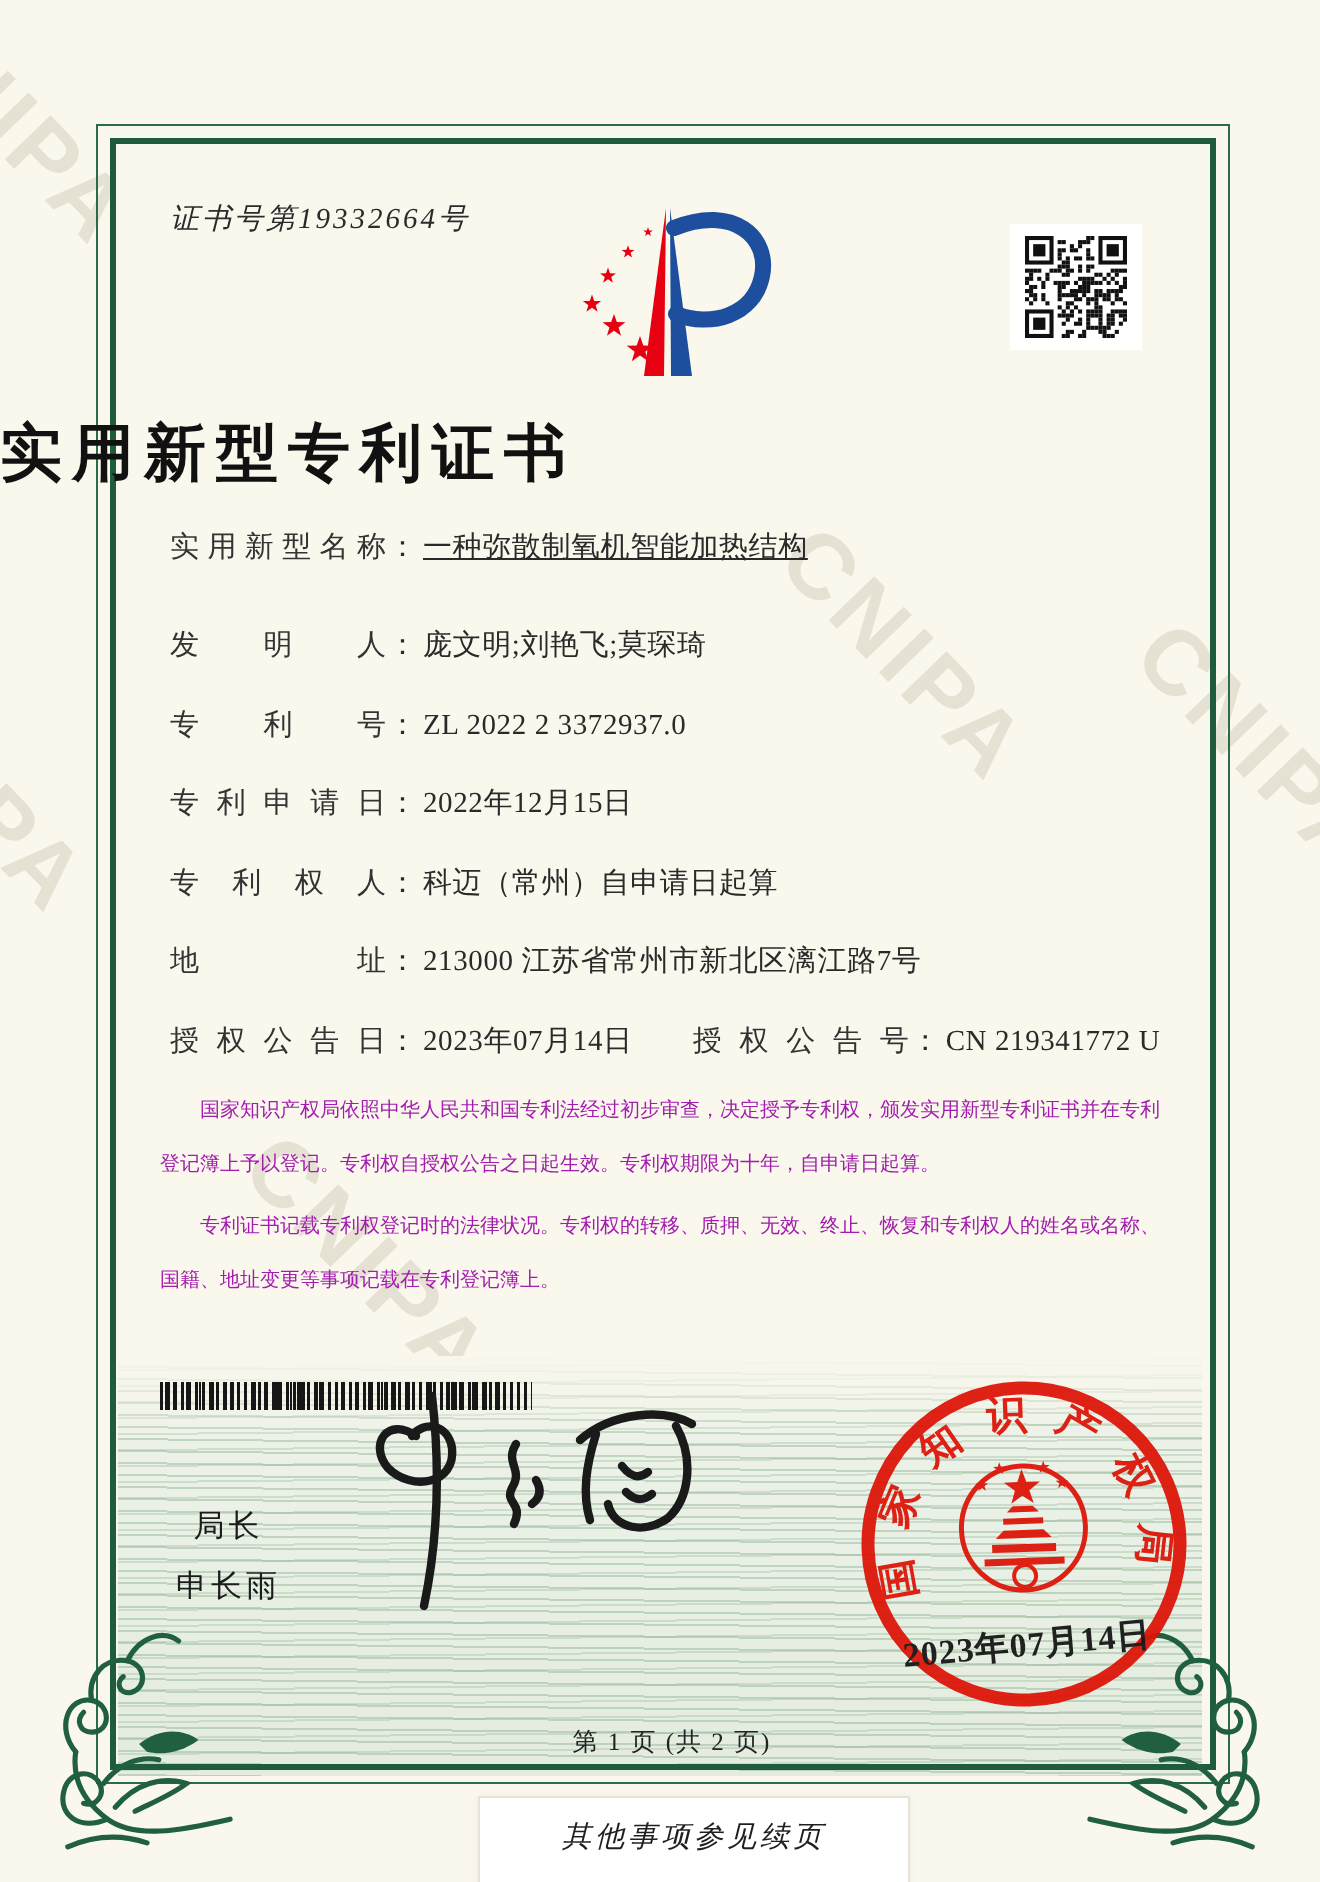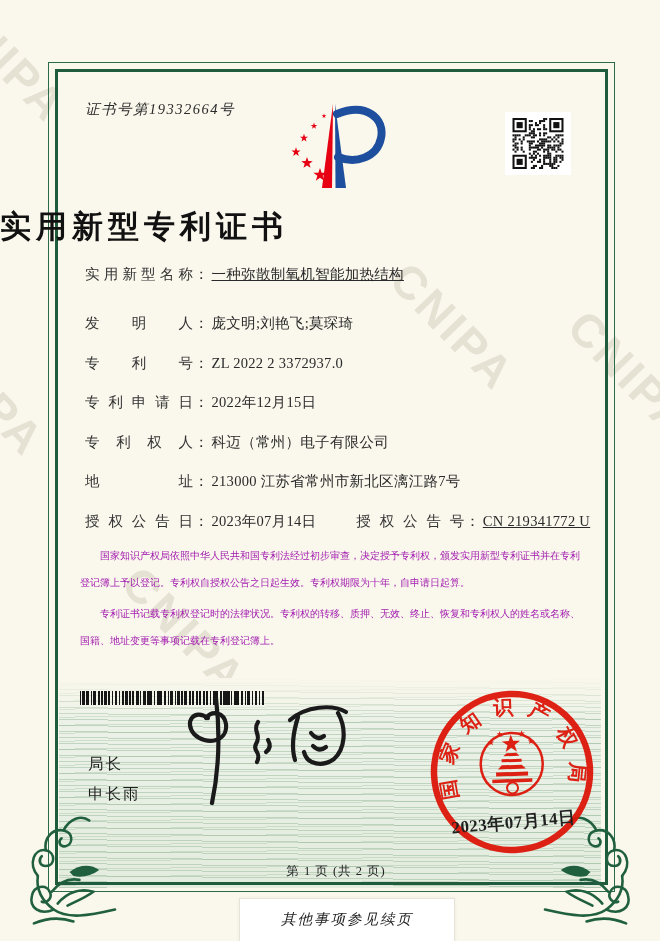--- a/index.html
+++ b/index.html
@@ -41,34 +41,34 @@
          font-size:31px;font-weight:bold;letter-spacing:5px;color:#111;}
 
   
   .fields{position:absolute;left:85px;top:262px;width:490px;font-size:14.5px;color:#2a2a2a;}
   .frow{margin-bottom:14.5px;line-height:25px;white-space:nowrap;}
   .frow.gap{margin-bottom:24px;text-decoration:underline;}
   .flabel{display:inline-block;width:108px;text-align:justify;text-align-last:justify;
           -moz-text-align-last:justify;color:#333;}
   .fcolon{display:inline-block;margin:0 3px 0 1px;}
   .fvalue{letter-spacing:0.3px;}
-  .pair2{display:inline-block;margin-left:40px;text-decoration:underline;}
+  .pair2{display:inline-block;margin-left:30px;}
 
   
   .paras{position:absolute;left:80px;top:543px;width:502px;font-size:10px;line-height:26.5px;
          color:#a21caf;}
   .paras p{margin:0 0 5px 0;text-indent:2em;}
 
   
   .barcode{position:absolute;left:80px;top:691px;width:186px;height:14px;background:
       repeating-linear-gradient(90deg,#161616 0 1.5px,rgba(0,0,0,0) 1.5px 3.5px),
       repeating-linear-gradient(90deg,#161616 0 1px,rgba(0,0,0,0) 1px 6.5px),
       repeating-linear-gradient(90deg,rgba(0,0,0,0) 0 2.5px,#161616 2.5px 4px,rgba(0,0,0,0) 4px 11px);}
   .officer{position:absolute;left:88px;top:749px;font-family:"Liberation Sans",sans-serif;
-           font-size:15.5px;line-height:30px;letter-spacing:2px;color:#1c1c1c;font-weight:500;}
+           font-size:15.5px;line-height:30px;letter-spacing:2px;color:#1c1c1c;font-weight:500;text-align:center;}
   .signature{position:absolute;left:170px;top:688px;width:205px;height:125px;}
 
   
   .seal{position:absolute;left:427px;top:687px;width:170px;height:170px;transform:rotate(-2deg);opacity:0.94;}
 
   
   .pagenum{position:absolute;left:48px;top:863px;width:576px;text-align:center;
            font-size:12.5px;letter-spacing:1px;color:#222;}
   .note-box{position:absolute;left:239px;top:898px;width:214px;height:43px;background:#ffffff;
             border:1px solid #e7e3d6;box-shadow:0 0 4px rgba(0,0,0,0.05);
@@ -367,21 +367,21 @@
     <div class="frow">
       <span class="flabel">发明人</span><span class="fcolon">：</span><span class="fvalue">庞文明;刘艳飞;莫琛琦</span>
     </div>
     <div class="frow">
       <span class="flabel">专利号</span><span class="fcolon">：</span><span class="fvalue">ZL 2022 2 3372937.0</span>
     </div>
     <div class="frow">
       <span class="flabel">专利申请日</span><span class="fcolon">：</span><span class="fvalue">2022年12月15日</span>
     </div>
     <div class="frow">
-      <span class="flabel">专利权人</span><span class="fcolon">：</span><span class="fvalue">科迈（常州）电子有限公司</span>
+      <span class="flabel">专利权人</span><span class="fcolon">：</span><span class="fvalue">科迈（常州）自申请日起算</span>
     </div>
     <div class="frow">
       <span class="flabel">地址</span><span class="fcolon">：</span><span class="fvalue">213000 江苏省常州市新北区漓江路7号</span>
     </div>
     <div class="frow">
       <span class="flabel">授权公告日</span><span class="fcolon">：</span><span class="fvalue">2023年07月14日</span><span class="pair2"><span class="flabel">授权公告号</span><span class="fcolon">：</span><span class="fvalue">CN 219341772 U</span></span>
     </div>
   </div>
 
   <div class="paras">

